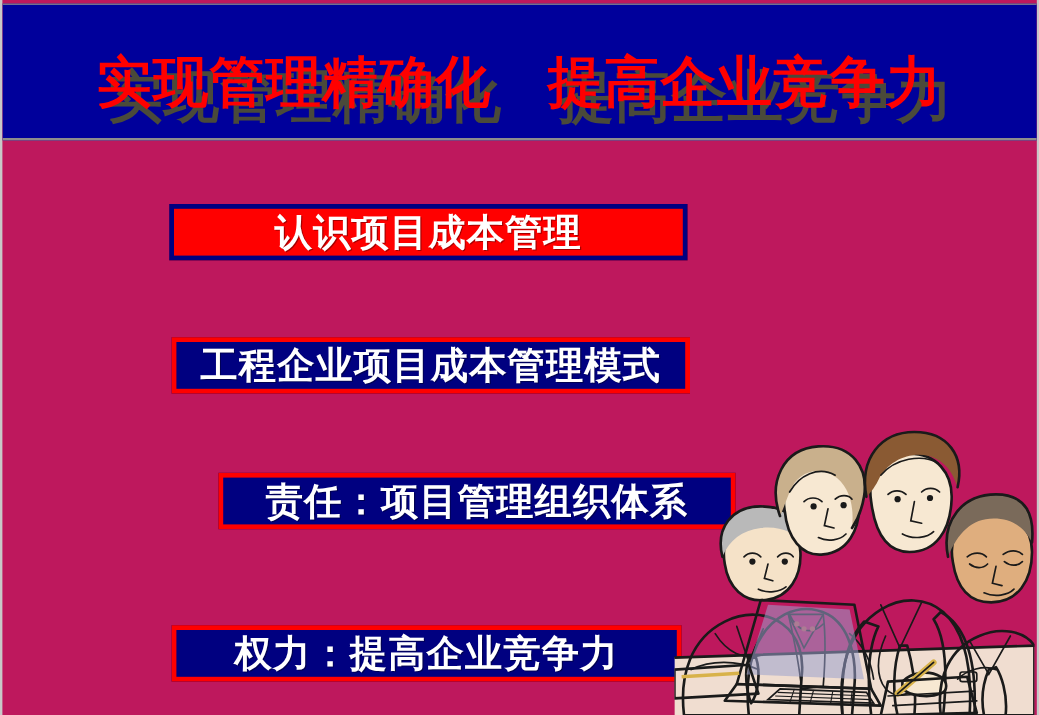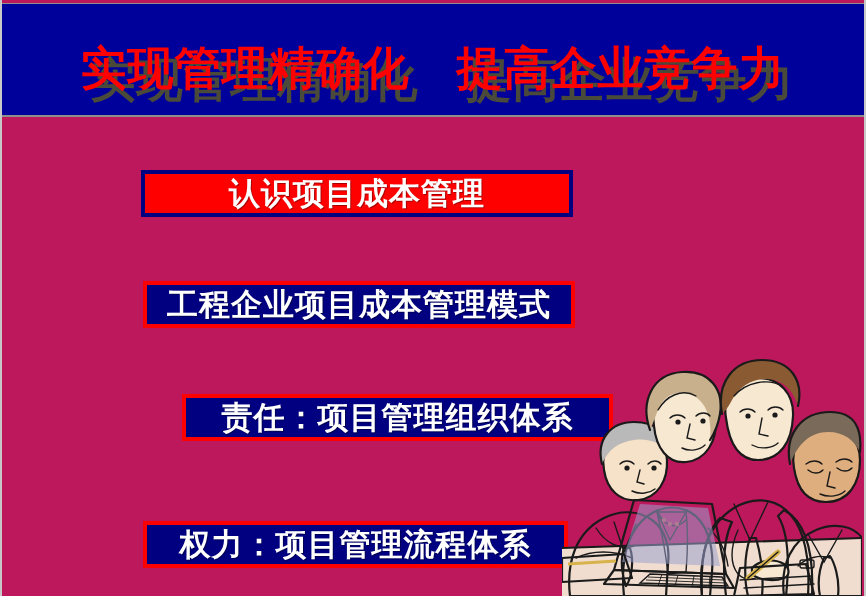--- a/index.html
+++ b/index.html
@@ -144,21 +144,21 @@
 
   <div class="content-box box-navy" id="box-2">
     <span>工程企业项目成本管理模式</span>
   </div>
 
   <div class="content-box box-navy" id="box-3">
     <span>责任：项目管理组织体系</span>
   </div>
 
   <div class="content-box box-navy" id="box-4">
-    <span>权力：项目管理流程体系</span>
+    <span>权力：提高企业竞争力</span>
   </div>
 
   <div id="clipart">
     <svg viewBox="0 0 300 244" xmlns="http://www.w3.org/2000/svg">
       <defs>
         <style>
           .ln { fill:none; stroke:#1a1a1a; stroke-width:2.2; stroke-linecap:round; stroke-linejoin:round; }
           .lnT { fill:none; stroke:#1a1a1a; stroke-width:1.4; stroke-linecap:round; }
           .skinA { fill:#f5e2c8; }
           .skinB { fill:#f7e8d2; }

